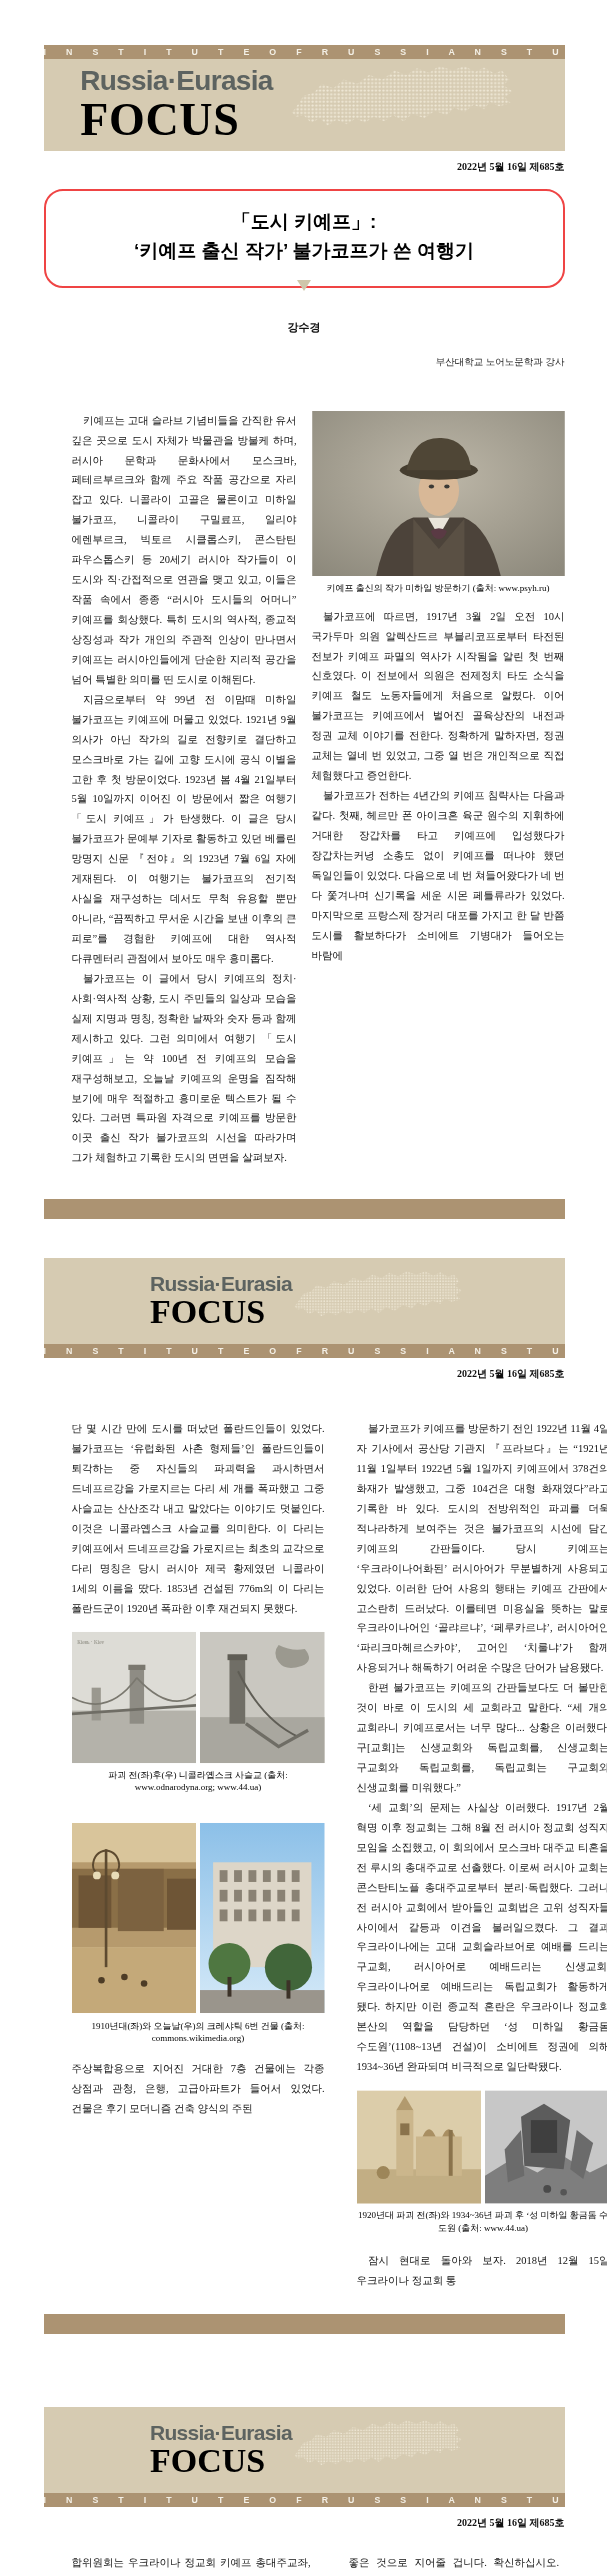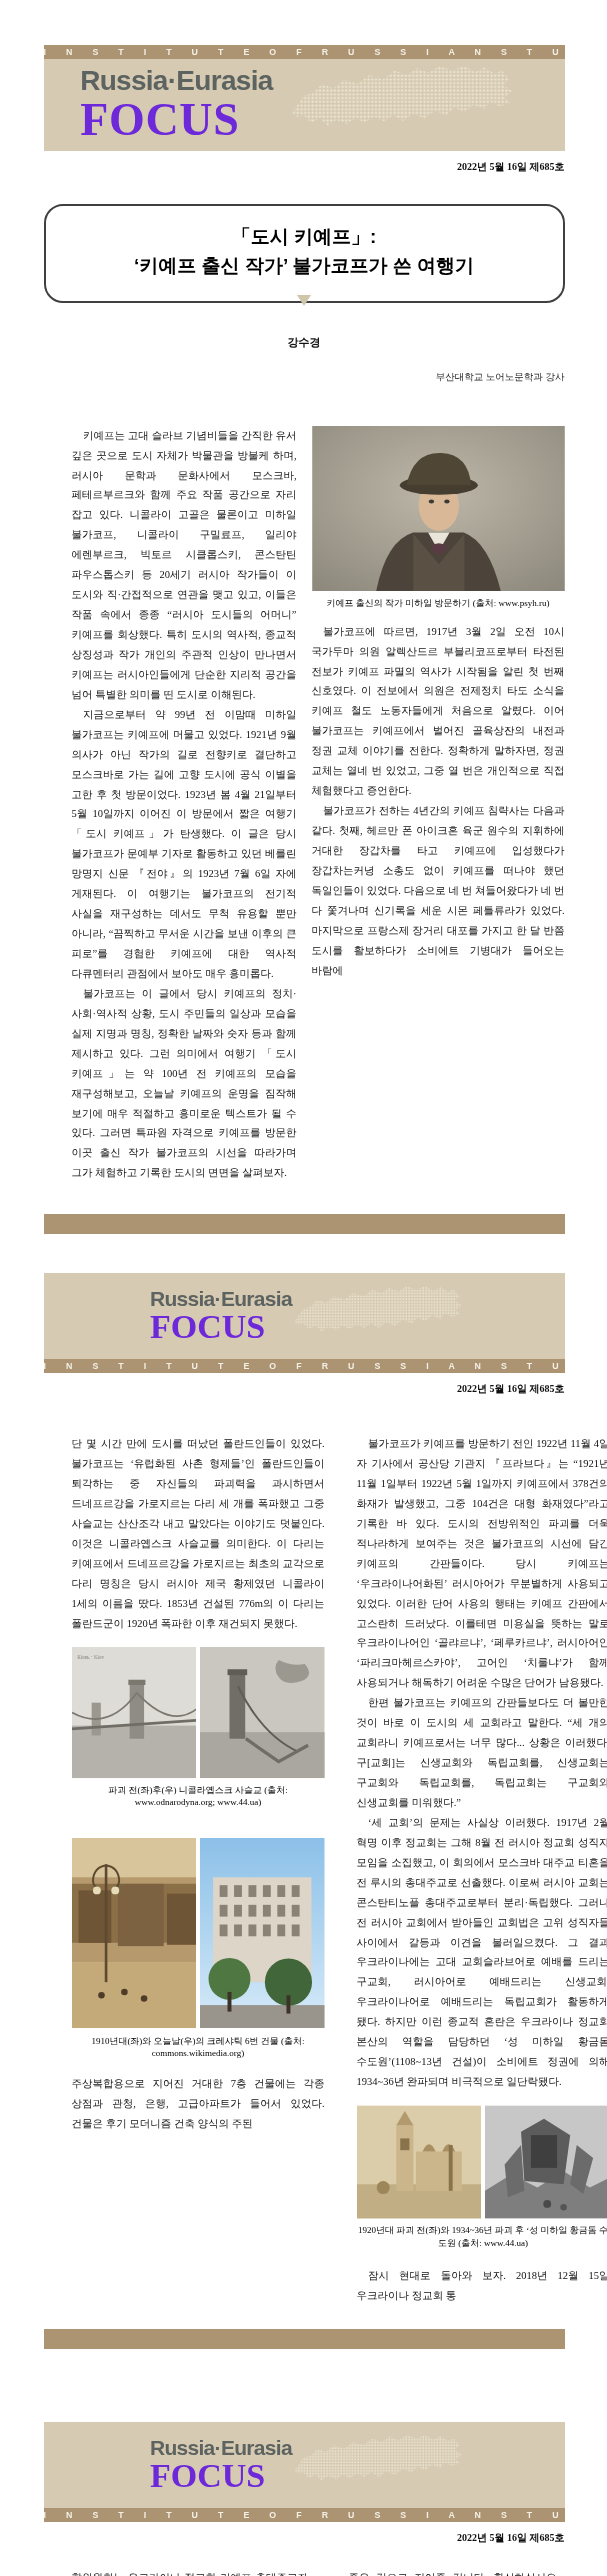--- a/index.html
+++ b/index.html
@@ -9,29 +9,29 @@
   .band{background:#ac9372;color:#f4f0e6;font-family:"Liberation Sans","DejaVu Sans",sans-serif;
         font-weight:bold;font-size:8.8px;letter-spacing:8.8px;text-align:center;
         height:14px;line-height:15px;white-space:nowrap;overflow:hidden;}
   .banner{background:#d6cbb2;display:flex;justify-content:center;align-items:center;}
   .banner-lg{height:92px;}
   .banner-sm{height:86px;}
   .brand{padding-left:21.6px;line-height:1;}
   .brand-top{font-family:"Liberation Sans","DejaVu Sans",sans-serif;font-weight:bold;color:#5d6360;}
   .banner-lg .brand-top{font-size:28px;letter-spacing:-0.7px;}
   .banner-sm .brand-top{font-size:21px;letter-spacing:-0.7px;}
-  .brand-main{font-family:"Liberation Serif","DejaVu Serif",serif;font-weight:bold;color:#6d28d9;}
+  .brand-main{font-family:"Liberation Serif","DejaVu Serif",serif;font-weight:bold;color:#000000;}
   .banner-lg .brand-main{font-size:46px;letter-spacing:0.7px;margin-top:1.4px;}
   .banner-sm .brand-main{font-size:34px;margin-top:1.4px;}
   .mapwrap{padding-right:6.8px;}
   .banner-lg .mapwrap svg{width:270px;height:82px;}
   .banner-sm .mapwrap svg{width:181px;height:76px;}
   .dateline{font-weight:bold;font-size:10px;text-align:right;margin-top:8.8px;}
   
-  .bubble{margin:30px 0 0 0;border:2px solid #404040;border-radius:19px;padding:16px 7px 20px;position:relative;text-align:center;}
+  .bubble{margin:15px 0 0 0;border:2px solid #ef4444;border-radius:19px;padding:16px 7px 20px;position:relative;text-align:center;}
   .bubble::after{content:"";position:absolute;left:50%;bottom:-12px;transform:translateX(-50%);
         width:0;height:0;border:7.4px solid transparent;border-top:11.5px solid #cfc6aa;}
   .title-line{font-family:"Liberation Sans","DejaVu Sans",sans-serif;font-weight:bold;font-size:19px;line-height:1.55;color:#000;}
   .author{margin-top:32px;text-align:center;font-family:"Liberation Sans","DejaVu Sans",sans-serif;font-weight:bold;font-size:11px;}
   .affil{margin-top:21px;text-align:right;font-family:"Liberation Sans","DejaVu Sans",sans-serif;font-size:9.5px;color:#222;}
   
   .cols{display:flex;gap:15px;margin-top:42px;margin-left:28px;}
   .col{width:253px;}
   p.body{font-size:10.5px;line-height:1.9;text-align:justify;word-break:keep-all;margin:0;text-indent:1.1em;}
   p.body.noindent{text-indent:0;}

